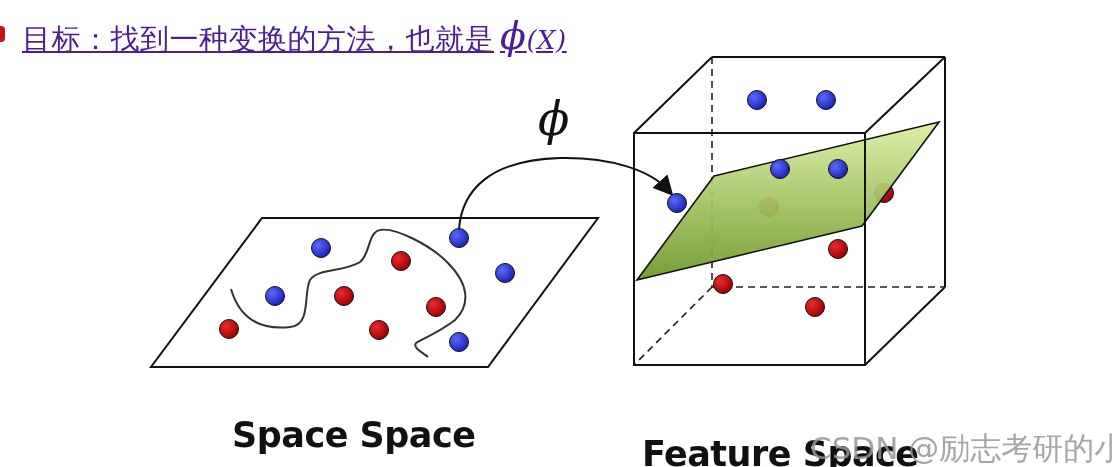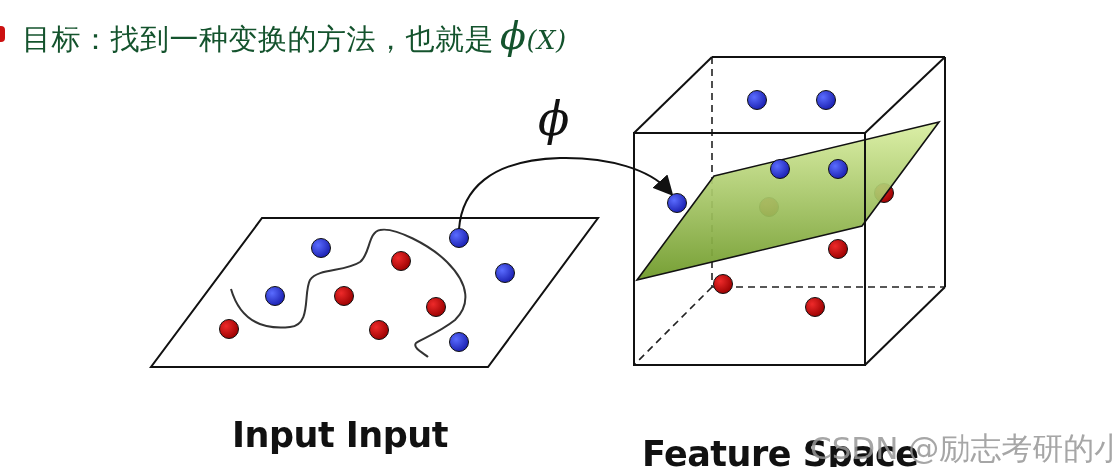--- a/index.html
+++ b/index.html
@@ -1,19 +1,19 @@
 <!DOCTYPE html>
 <html><head>
   <meta charset="utf-8">
   <style>
     html, body { margin: 0; padding: 0; background: #ffffff; }
     body { width: 1112px; height: 467px; position: relative; overflow: hidden;
            font-family: "DejaVu Sans", sans-serif; }
-    .heading { position: absolute; left: 22px; top: 14px; font-size: 29px; color: #14532d;
-               font-family: "DejaVu Sans", sans-serif; white-space: nowrap; letter-spacing: 0.5px; }
+    .heading { position: absolute; left: 22px; top: 14px; font-size: 29px; color: #4c1d95;
+               font-family: "DejaVu Sans", sans-serif; white-space: nowrap; letter-spacing: 0.5px; text-decoration: underline; }
     .heading .phi { font-family: "DejaVu Serif", serif; font-style: italic; font-size: 38px; margin-left: 6px; }
     .heading .arg { font-family: "DejaVu Serif", serif; font-style: italic; font-size: 26px; }
     .bullet-mark { position: absolute; left: 0; top: 26px; width: 5px; height: 16px;
                    background: #cc1111; border-radius: 0 4px 4px 0; }
     svg.diagram { position: absolute; left: 0; top: 0; }
     .label { position: absolute; font-family: "DejaVu Sans", sans-serif; font-weight: bold;
              font-size: 35px; color: #111; white-space: nowrap; letter-spacing: -0.5px; }
     .label.input { left: 232px; top: 415px; }
     .label.feature { left: 642px; top: 434px; }
     .phi-label { position: absolute; left: 538px; top: 92px; font-family: "DejaVu Serif", serif;
@@ -93,15 +93,15 @@
 
     <circle cx="838" cy="249" r="9.5" fill="url(#gRed)" stroke="#111" stroke-width="1"></circle>
     <circle cx="723" cy="284" r="9.5" fill="url(#gRed)" stroke="#111" stroke-width="1"></circle>
     <circle cx="815" cy="307" r="9.5" fill="url(#gRed)" stroke="#111" stroke-width="1"></circle>
 
     <rect x="634" y="133" width="231" height="232" fill="none" stroke="#111" stroke-width="2"></rect>
   </g>
 </svg>
 
 <div class="phi-label">ϕ</div>
-<div class="label input">Input Input</div>
+<div class="label input">Space Space</div>
 <div class="label feature">Feature Space</div>
 <div class="watermark">CSDN @励志考研的小李</div>
 
 </body></html>

